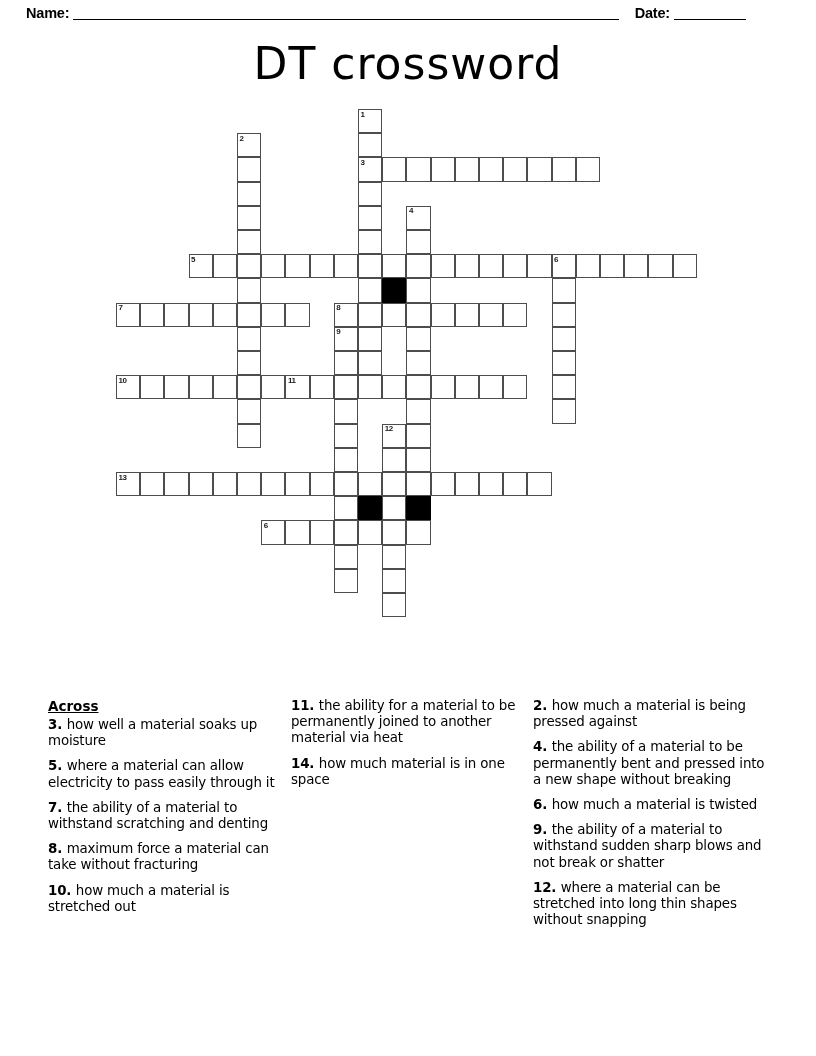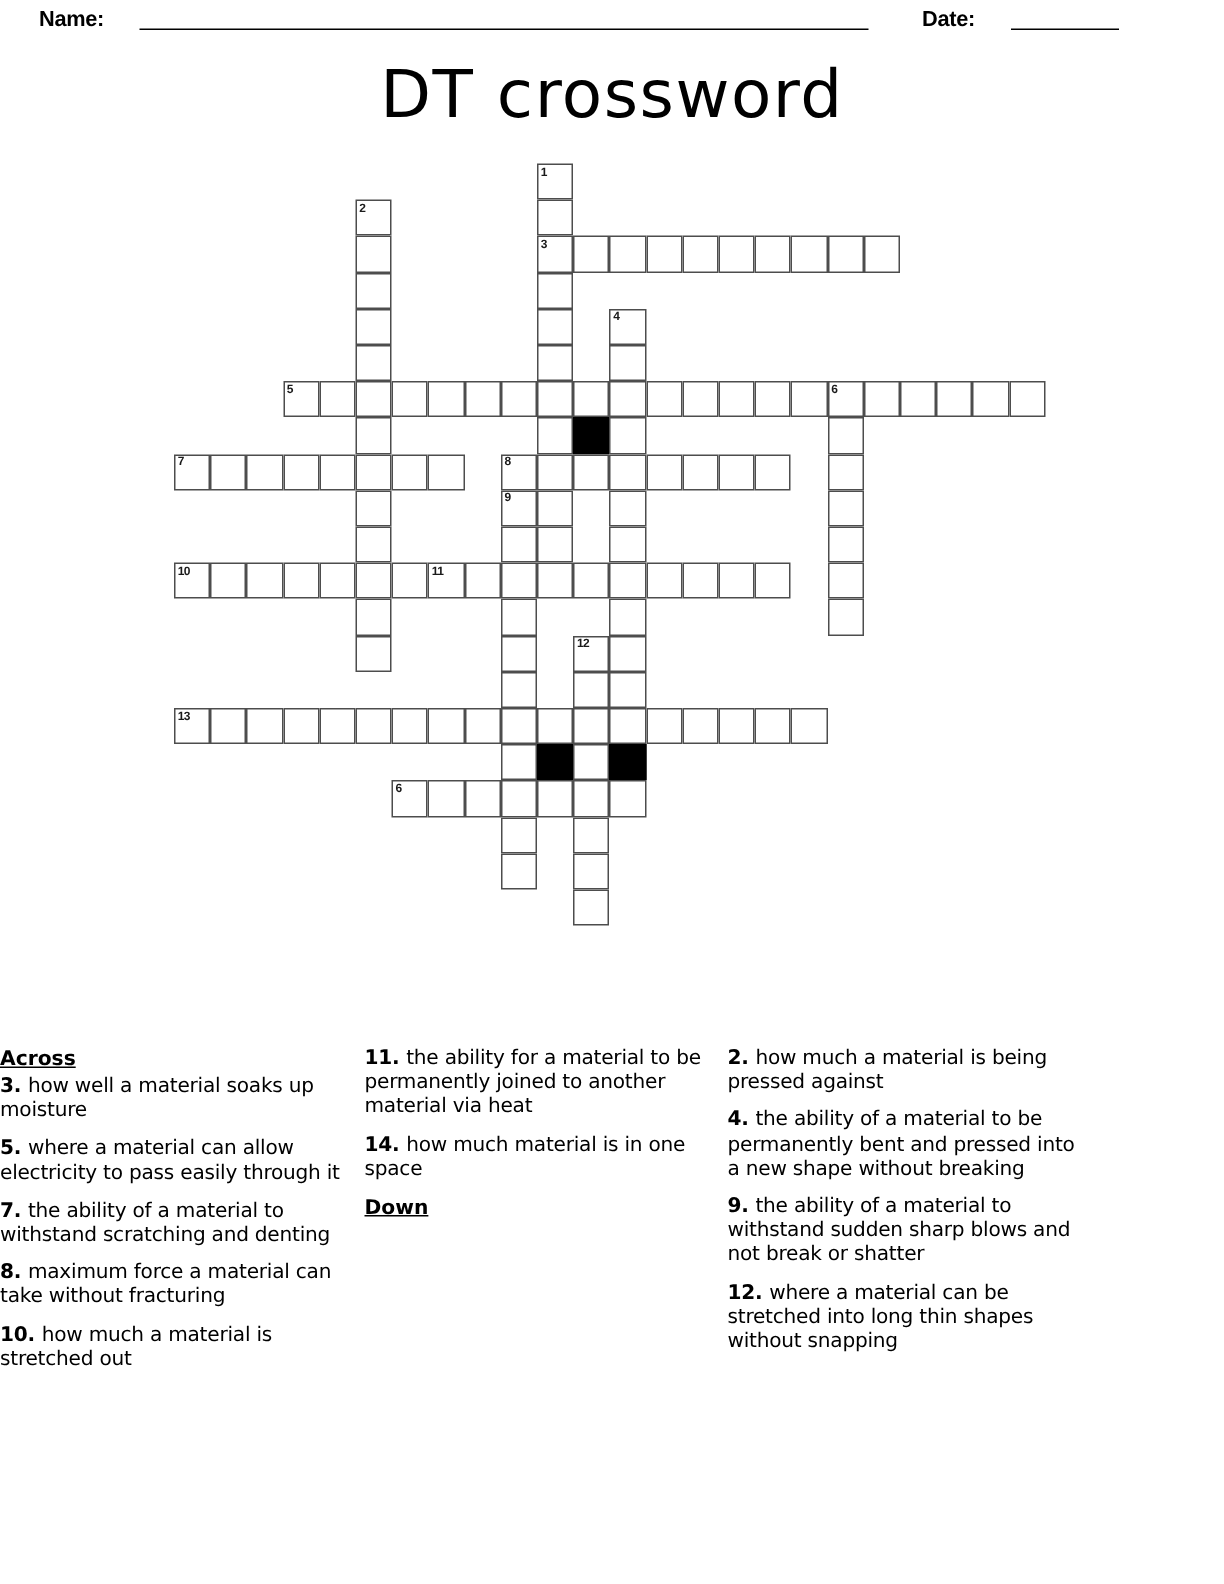--- a/index.html
+++ b/index.html
@@ -14,21 +14,20 @@
   }
 
   
   #header {
     position: absolute;
     left: 0; top: 0;
     width: 816px; height: 34px;
     display: flex;
     align-items: flex-start;
     padding: 4px 70px 0 26px;
-    gap: 20px;
   }
   .hdr-label {
     font-family: "Liberation Sans", sans-serif;
     font-size: 14.5px;
     font-weight: 600;
     letter-spacing: -0.2px;
     white-space: nowrap;
     padding-top: 1px;
   }
   .hdr-rule {
@@ -85,21 +84,21 @@
   #clues {
     position: absolute;
     left: 0; top: 698px;
     width: 816px; height: 270px;
     display: flex;
     align-items: flex-start;
   }
   .clue-col {
     padding: 0 8px 0 0;
   }
-  #clue-col-1 { width: 243px; }
+  #clue-col-1 { width: 243px; margin-left: 48px; }
   #clue-col-2 { width: 242px; margin-left: 0px; }
   #clue-col-3 { width: 245px; margin-left: 0px; }
 
   .clue-heading {
     font-family: "DejaVu Sans", sans-serif;
     font-size: 13.5px;
     font-weight: 700;
     text-decoration: underline;
     margin: 0 0 2px 0;
     line-height: 17px;
@@ -301,21 +300,21 @@
       <div class="clue-heading">Across</div>
       <p class="clue"><span class="cno">3. </span><span>how well a material soaks up moisture</span></p>
       <p class="clue"><span class="cno">5. </span><span>where a material can allow electricity to pass easily through it</span></p>
       <p class="clue"><span class="cno">7. </span><span>the ability of a material to withstand scratching and denting</span></p>
       <p class="clue"><span class="cno">8. </span><span>maximum force a material can take without fracturing</span></p>
       <p class="clue"><span class="cno">10. </span><span>how much a material is stretched out</span></p>
     </div>
   <div class="clue-col" id="clue-col-2">
       <p class="clue"><span class="cno">11. </span><span>the ability for a material to be permanently joined to another material via heat</span></p>
       <p class="clue"><span class="cno">14. </span><span>how much material is in one space</span></p>
-      <div class="clue-heading">Down</div>
     </div>
   <div class="clue-col" id="clue-col-3">
       <p class="clue"><span class="cno">2. </span><span>how much a material is being pressed against</span></p>
       <p class="clue"><span class="cno">4. </span><span>the ability of a material to be permanently bent and pressed into a new shape without breaking</span></p>
+      <p class="clue"><span class="cno">6. </span><span>how much a material is twisted</span></p>
       <p class="clue"><span class="cno">9. </span><span>the ability of a material to withstand sudden sharp blows and not break or shatter</span></p>
       <p class="clue"><span class="cno">12. </span><span>where a material can be stretched into long thin shapes without snapping</span></p>
     </div>
 </div>
 
 </body></html>

